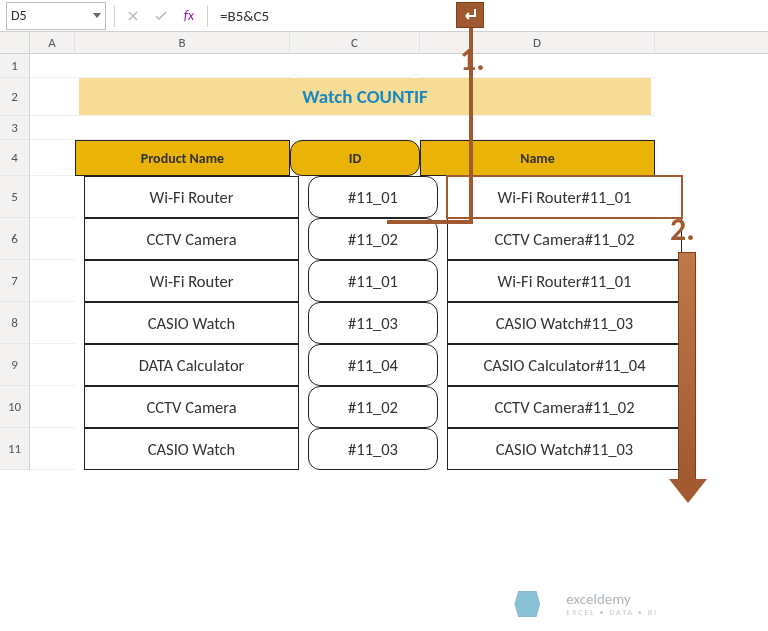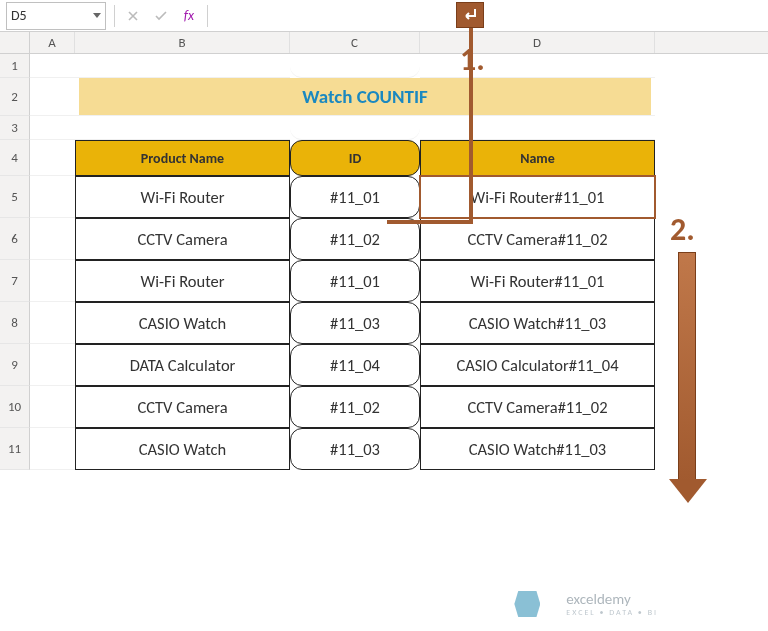--- a/index.html
+++ b/index.html
@@ -113,20 +113,21 @@
     background: #eab308;
     font-weight: bold;
     border: 1px solid #222 !important;
     font-size: 14px;
   }
   .tcell {
     border: 1px solid #222;
     background: #fff;
     display: flex; align-items: center; justify-content: center;
     font-size: 16.5px;
+    margin-left: 9px;
   }
   .selected {
     outline: 2px solid #a15a2f;
     outline-offset: -1px;
     position: relative; z-index: 5;
   }
 
   
   .ann-enter {
     position: absolute;
@@ -207,20 +208,23 @@
         <path d="M2 2 L10 10 M10 2 L2 10" stroke="#bbb" stroke-width="1.6"></path>
       </svg>
   </div>
   <div class="fb-btn">
     <svg width="14" height="12" viewBox="0 0 14 12">
         <path d="M2 6 L5 9 L12 2" stroke="#bbb" stroke-width="1.6" fill="none"></path>
       </svg>
   </div>
   <div class="fb-btn fb-fx">fx</div>
   <div class="fb-divider"></div>
+  <div class="formula-input">
+    <span>=B5&amp;C5</span>
+  </div>
 </div>
 
 <div class="grid">
   <div class="colheads">
     <div class="rowhead-corner"></div>
     <div class="colhead ch-A">A</div>
     <div class="colhead ch-B">B</div>
     <div class="colhead ch-C">C</div>
     <div class="colhead ch-D">D</div>
   </div>

